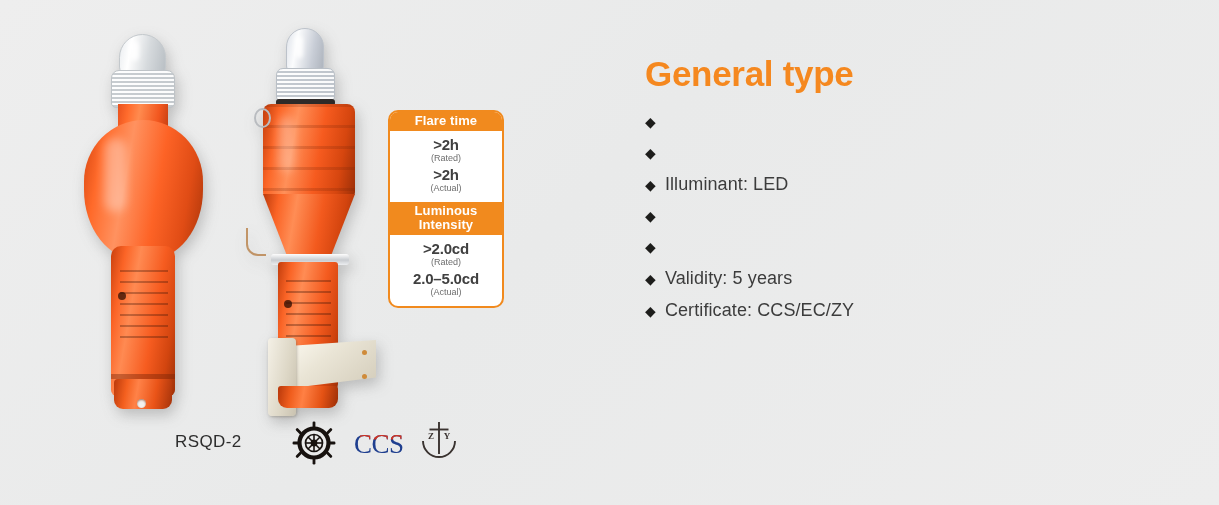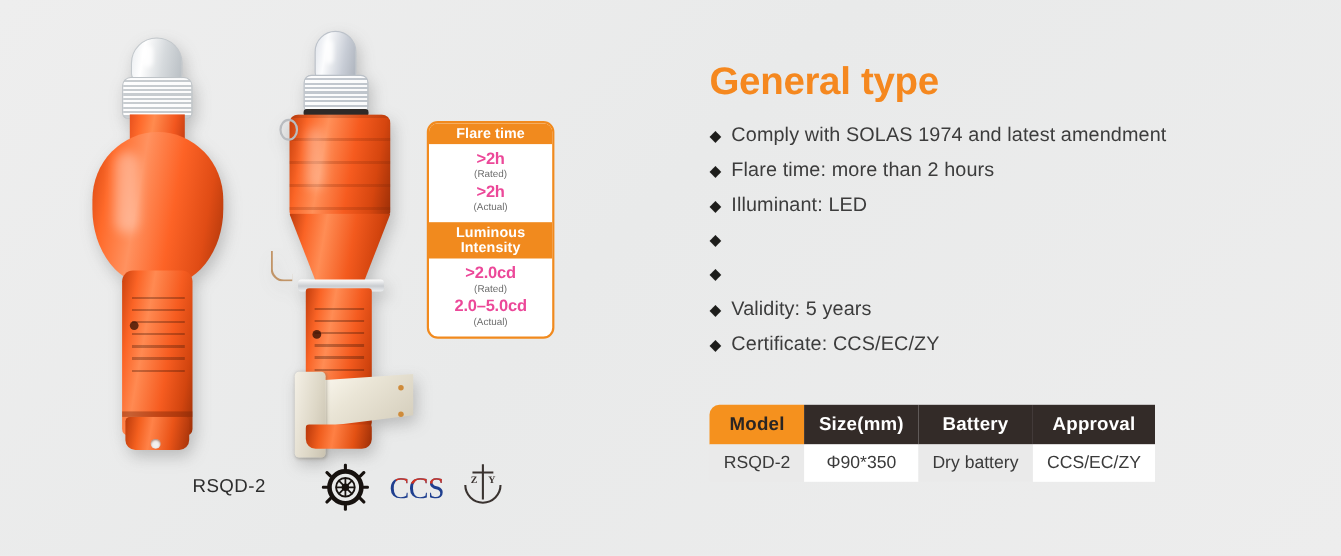--- a/index.html
+++ b/index.html
@@ -213,21 +213,21 @@
     font-weight: bold;
     text-align: center;
     padding: 2px 0 3px;
     line-height: 14px;
     letter-spacing: .1px;
   }
   .spec-body { padding: 5px 0 6px; text-align: center; }
   .spec-val {
     font-size: 15px;
     font-weight: bold;
-    color: #ec4899;
+    color: #404040;
     line-height: 17px;
     letter-spacing: -.2px;
   }
   .spec-sub {
     font-size: 9px;
     color: #6d6d6d;
     line-height: 11px;
     margin-bottom: 2px;
   }
 
@@ -404,25 +404,23 @@
         <text x="31" y="21" font-family="Liberation Serif, serif" font-size="9" font-weight="bold" fill="#3a3330" text-anchor="middle">Y</text>
       </svg>
     </span>
   </div>
 
   <div id="right-col">
     <h1 id="page-title">General type</h1>
 
     <div class="bullet-row">
       <span class="bullet-mark">◆</span>
-      <span>Comply with SOLAS 1974 and latest amendment</span>
-    </div>
-    <div class="bullet-row">
-      <span class="bullet-mark">◆</span>
-      <span>Flare time: more than 2 hours</span>
+    </div>
+    <div class="bullet-row">
+      <span class="bullet-mark">◆</span>
     </div>
     <div class="bullet-row">
       <span class="bullet-mark">◆</span>
       <span>Illuminant: LED</span>
     </div>
     <div class="bullet-row">
       <span class="bullet-mark">◆</span>
     </div>
     <div class="bullet-row">
       <span class="bullet-mark">◆</span>
@@ -430,32 +428,14 @@
     <div class="bullet-row">
       <span class="bullet-mark">◆</span>
       <span>Validity: 5 years</span>
     </div>
     <div class="bullet-row">
       <span class="bullet-mark">◆</span>
       <span>Certificate: CCS/EC/ZY</span>
     </div>
   </div>
 
-  <table id="spec-table">
-    <thead>
-      <tr>
-        <th class="model-head">Model</th>
-        <th>Size(mm)</th>
-        <th>Battery</th>
-        <th>Approval</th>
-      </tr>
-    </thead>
-    <tbody>
-      <tr>
-        <td class="shade">RSQD-2</td>
-        <td class="plain">Φ90*350</td>
-        <td class="shade">Dry battery</td>
-        <td class="plain">CCS/EC/ZY</td>
-      </tr>
-    </tbody>
-  </table>
 
 </div>
 
 </body></html>

